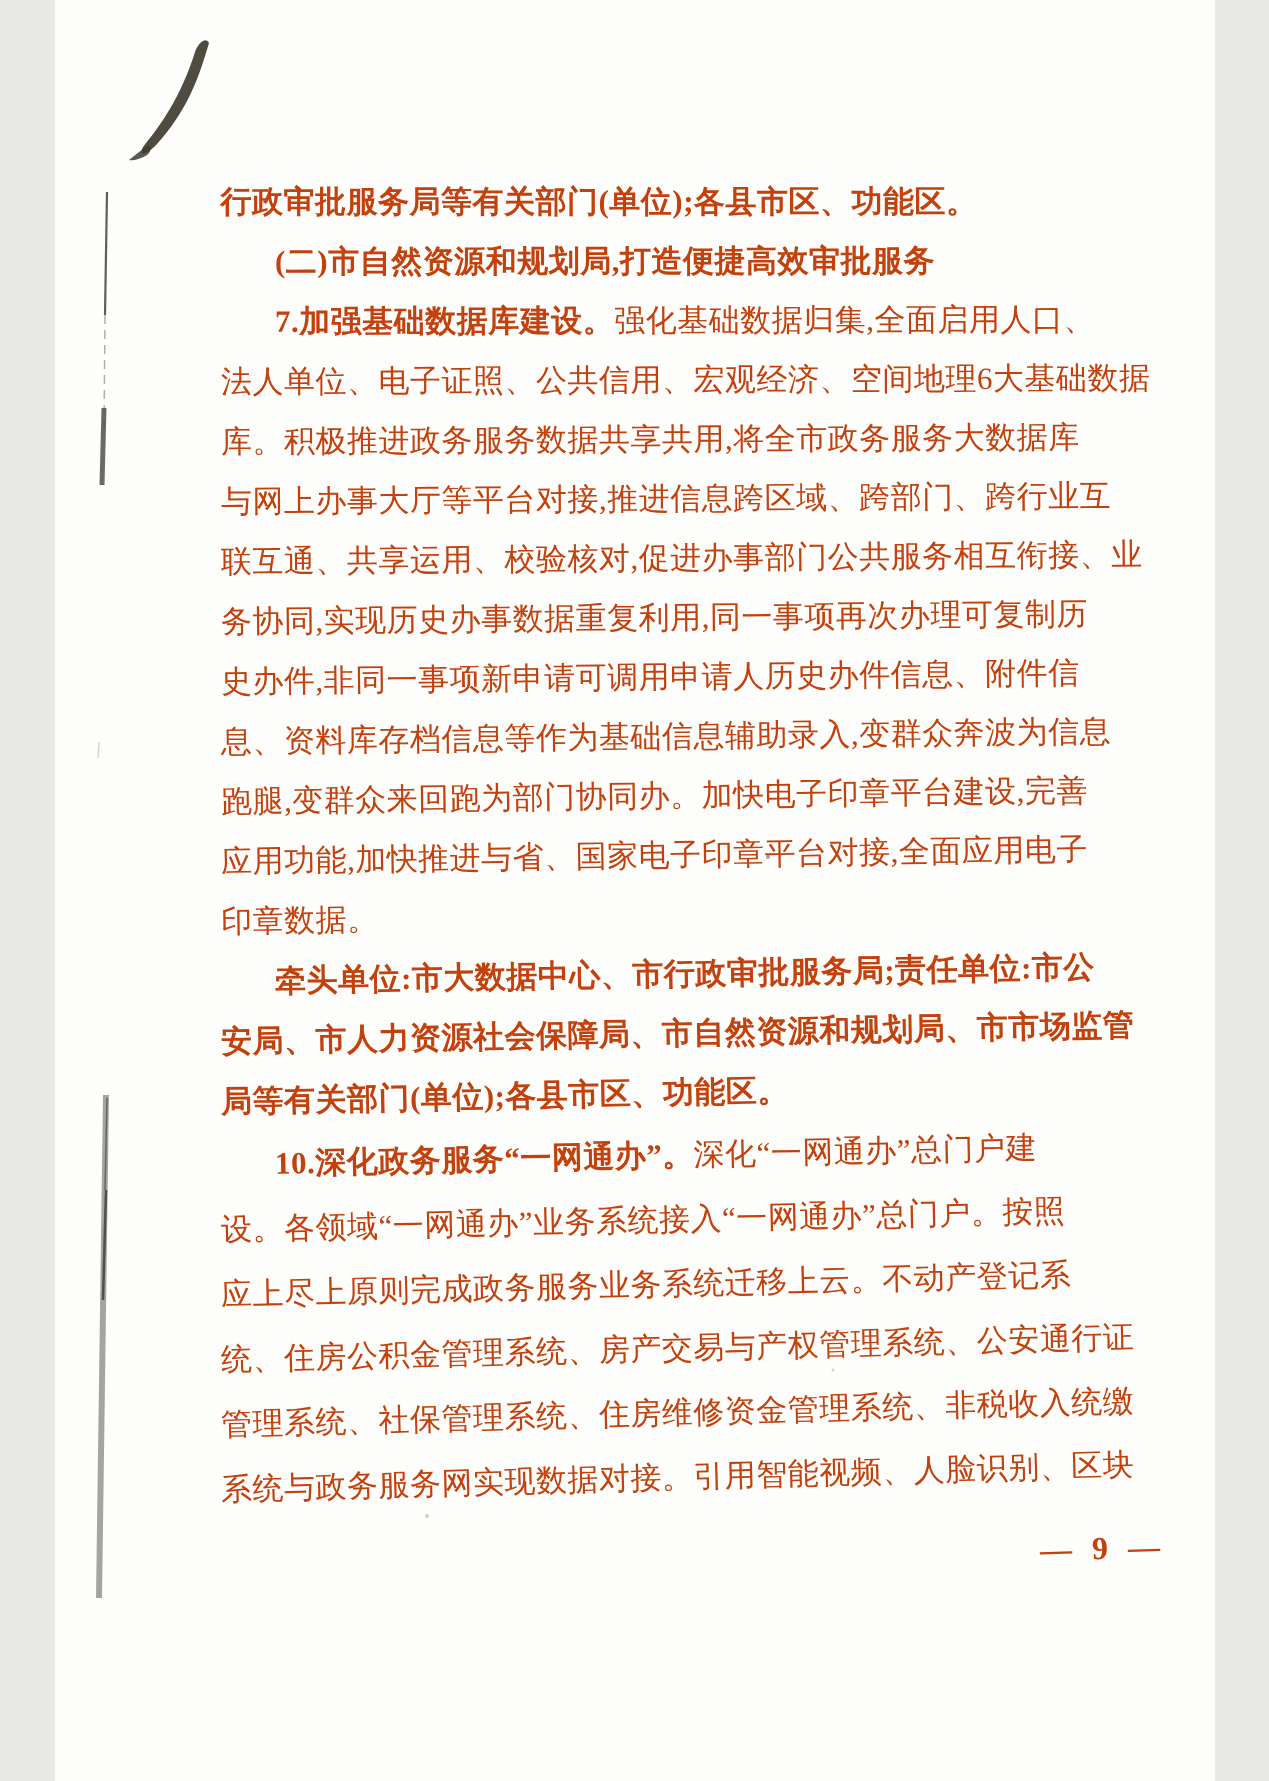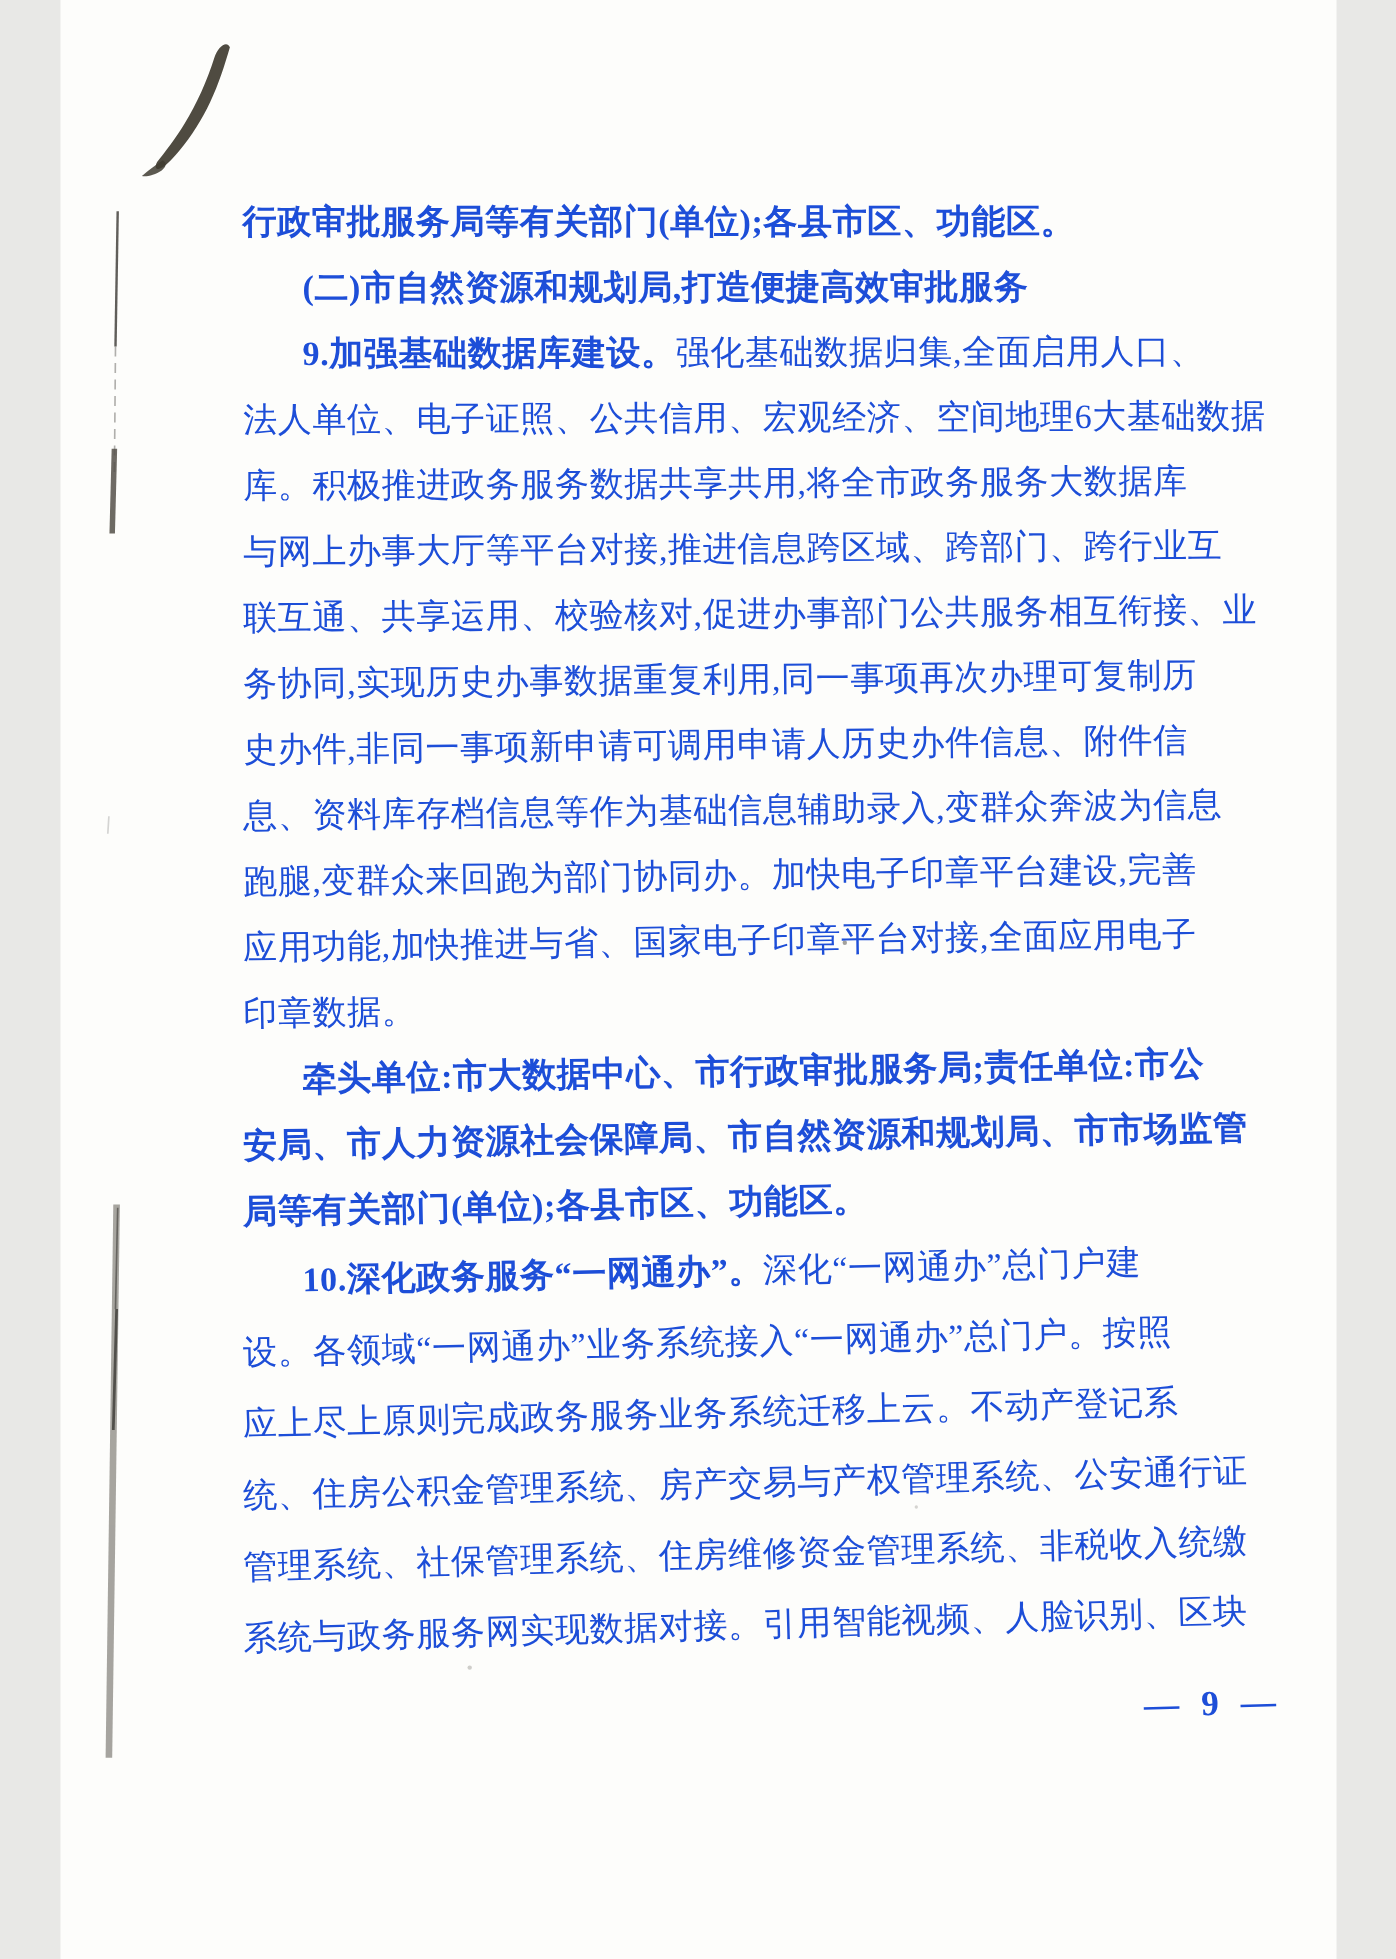--- a/index.html
+++ b/index.html
@@ -3,21 +3,21 @@
 <meta charset="utf-8">
 <style>
   html,body{margin:0;padding:0;background:#e8e8e6;}
   .page{
     position:relative;
     width:1160px;height:1781px;
     margin:0 auto;
     background:#fdfdfb;
     overflow:hidden;
     font-family:"Liberation Serif","DejaVu Serif",serif;
-    color:#1d4ed8;
+    color:#c2410c;
   }
   .artifacts{position:absolute;left:0;top:0;width:1269px;height:1781px;pointer-events:none;}
   .text-block{
     position:absolute;left:166px;top:172px;width:960px;
   }
   .line{
     height:60px;line-height:60px;
     white-space:nowrap;
     font-size:31px;
     letter-spacing:0.5px;
@@ -75,21 +75,21 @@
     <g>
       <circle cx="713" cy="857" r="2" fill="#5a564f" opacity="0.55"></circle>
       <circle cx="372" cy="1516" r="2" fill="#8a8781" opacity="0.4"></circle>
       <circle cx="778" cy="1370" r="1.5" fill="#8a8781" opacity="0.35"></circle>
     </g>
   </svg>
 
   <div class="text-block">
       <div class="line" style="transform: rotate(0deg);"><span class="run bold">行政审批服务局等有关部门(单位);各县市区、功能区。</span></div>
       <div class="line indent" style="transform: rotate(-0.075deg);"><span class="run bold">(二)市自然资源和规划局,打造便捷高效审批服务</span></div>
-      <div class="line indent" style="transform: rotate(-0.15deg);"><span class="run bold">9.加强基础数据库建设。</span><span class="run">强化基础数据归集,全面启用人口、</span></div>
+      <div class="line indent" style="transform: rotate(-0.15deg);"><span class="run bold">7.加强基础数据库建设。</span><span class="run">强化基础数据归集,全面启用人口、</span></div>
       <div class="line" style="transform: rotate(-0.225deg);"><span class="run">法人单位、电子证照、公共信用、宏观经济、空间地理6大基础数据</span></div>
       <div class="line" style="transform: rotate(-0.3deg);"><span class="run">库。积极推进政务服务数据共享共用,将全市政务服务大数据库</span></div>
       <div class="line" style="transform: rotate(-0.375deg);"><span class="run">与网上办事大厅等平台对接,推进信息跨区域、跨部门、跨行业互</span></div>
       <div class="line" style="transform: rotate(-0.45deg);"><span class="run">联互通、共享运用、校验核对,促进办事部门公共服务相互衔接、业</span></div>
       <div class="line" style="transform: rotate(-0.525deg);"><span class="run">务协同,实现历史办事数据重复利用,同一事项再次办理可复制历</span></div>
       <div class="line" style="transform: rotate(-0.6deg);"><span class="run">史办件,非同一事项新申请可调用申请人历史办件信息、附件信</span></div>
       <div class="line" style="transform: rotate(-0.675deg);"><span class="run">息、资料库存档信息等作为基础信息辅助录入,变群众奔波为信息</span></div>
       <div class="line" style="transform: rotate(-0.75deg);"><span class="run">跑腿,变群众来回跑为部门协同办。加快电子印章平台建设,完善</span></div>
       <div class="line" style="transform: rotate(-0.825deg);"><span class="run">应用功能,加快推进与省、国家电子印章平台对接,全面应用电子</span></div>
       <div class="line" style="transform: rotate(-0.9deg);"><span class="run">印章数据。</span></div>

